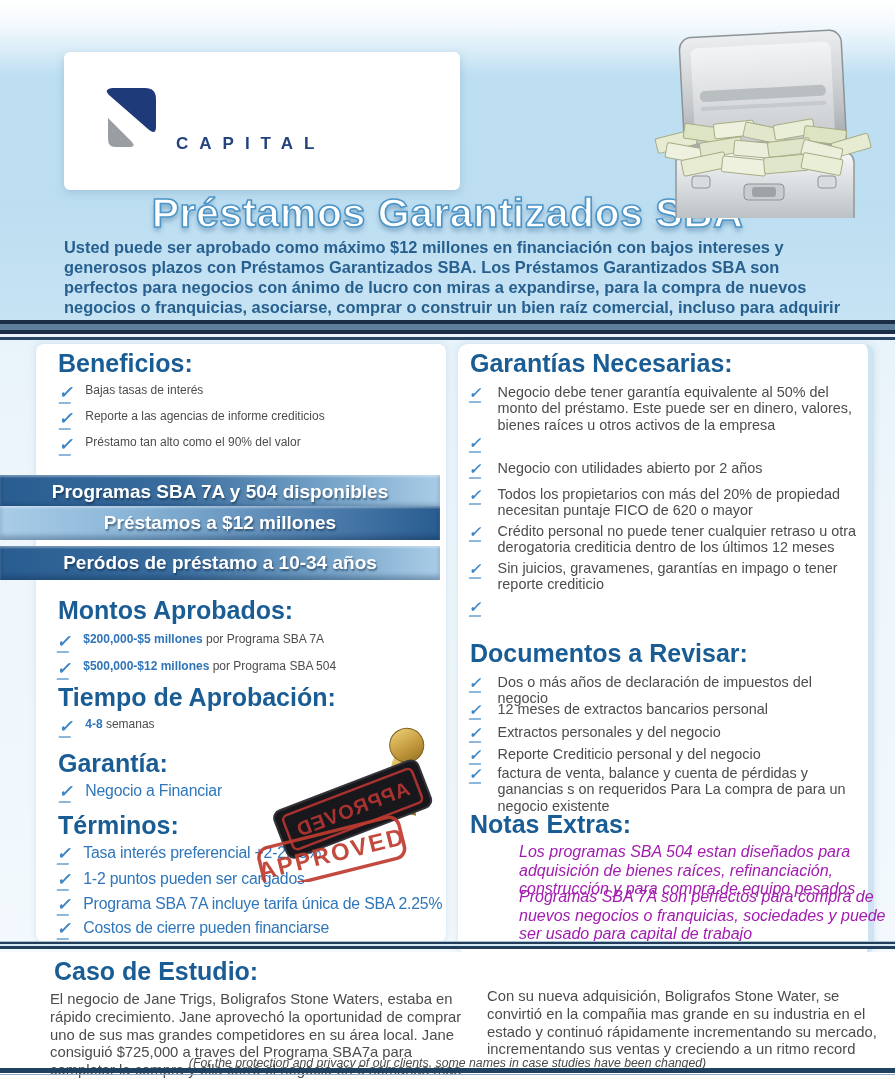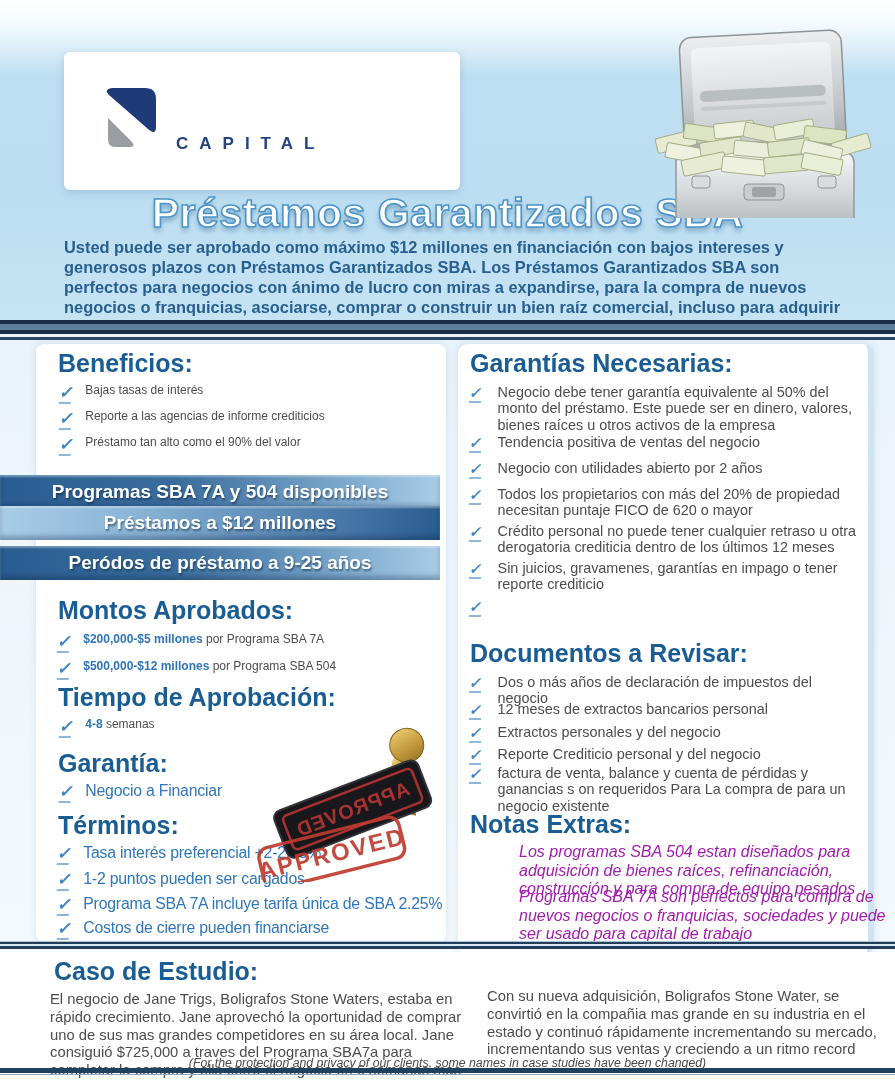--- a/index.html
+++ b/index.html
@@ -200,21 +200,21 @@
   <span class="chk">✓</span>
   <span class="item-gray nowrap">Reporte a las agencias de informe crediticios</span>
 </div>
 <div class="abs row" style="left:60px;top:435px">
   <span class="chk">✓</span>
   <span class="item-gray nowrap">Préstamo tan alto como el 90% del valor</span>
 </div>
 
 <div class="abs banner dark" style="top:475px">Programas SBA 7A y 504 disponibles</div>
 <div class="abs banner light" style="top:506px">Préstamos a $12 millones</div>
-<div class="abs banner dark" style="top:546px">Peródos de préstamo a 9-25 años</div>
+<div class="abs banner dark" style="top:546px">Peródos de préstamo a 10-34 años</div>
 
 <div class="abs h1" style="left:58px;top:596px">Montos Aprobados:</div>
 <div class="abs row" style="left:58px;top:632px">
   <span class="chk">✓</span>
   <span class="item-gray nowrap"><span class="strong-blue">$200,000-$5 millones</span><span> por Programa SBA 7A</span></span>
 </div>
 <div class="abs row" style="left:58px;top:659px">
   <span class="chk">✓</span>
   <span class="item-gray nowrap"><span class="strong-blue">$500,000-$12 millones</span><span> por Programa SBA 504</span></span>
 </div>
@@ -275,21 +275,20 @@
   </g>
 </svg>
 
 <div class="abs h1" style="left:470px;top:349px">Garantías Necesarias:</div>
 <div class="abs r-row" style="left:470px;top:384px">
   <span class="chk">✓</span>
   <span class="r-item">Negocio debe tener garantía equivalente al 50% del monto del préstamo. Este puede ser en dinero, valores, bienes raíces u otros activos de la empresa</span>
 </div>
 <div class="abs r-row" style="left:470px;top:434px">
   <span class="chk">✓</span>
-  <span class="r-item">Tendencia positiva de ventas del negocio</span>
 </div>
 <div class="abs r-row" style="left:470px;top:460px">
   <span class="chk">✓</span>
   <span class="r-item">Negocio con utilidades abierto por 2 años</span>
 </div>
 <div class="abs r-row" style="left:470px;top:486px">
   <span class="chk">✓</span>
   <span class="r-item">Todos los propietarios con más del 20% de propiedad necesitan puntaje FICO de 620 o mayor</span>
 </div>
 <div class="abs r-row" style="left:470px;top:523px">

